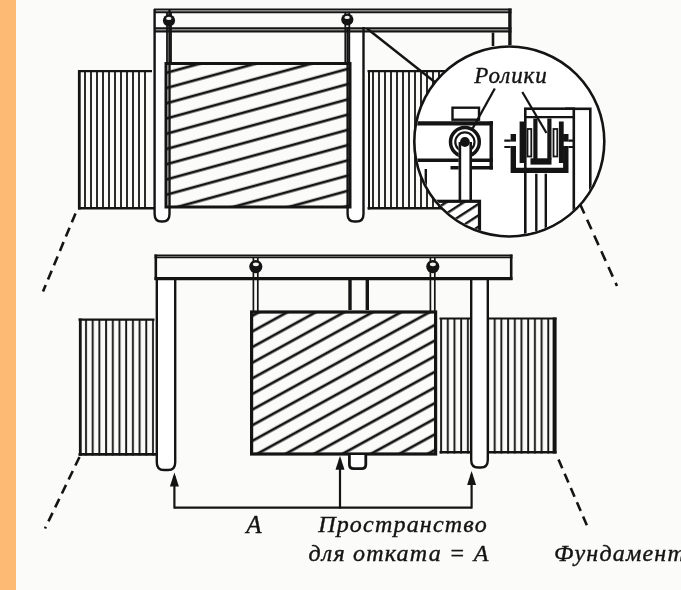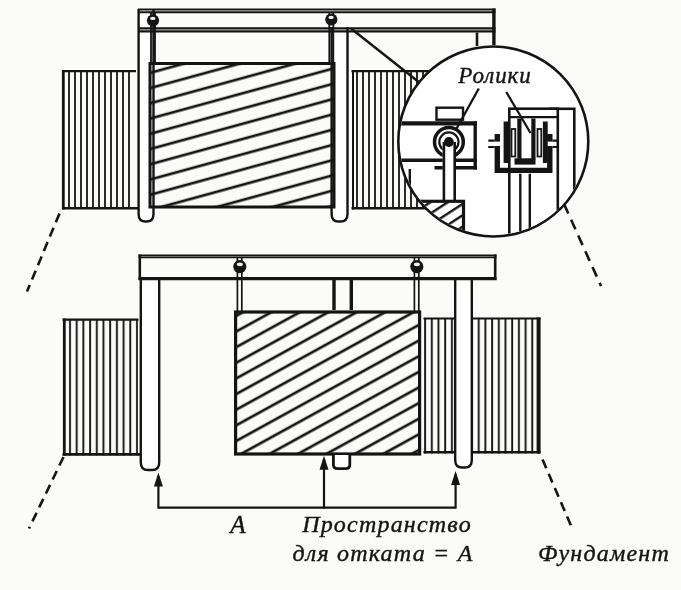--- a/index.html
+++ b/index.html
@@ -1,16 +1,16 @@
 <!DOCTYPE html>
 <html><head>
 <meta charset="utf-8">
 <style>
   html,body{margin:0;padding:0;background:#fff;}
-  #wrap{width:551px;height:590px;position:relative;background:#fdba74;}
+  #wrap{width:551px;height:590px;position:relative;background:#fdba74;padding-left:16px;}
   svg{display:block;filter:blur(0.45px);}
   text{font-family:"Liberation Serif",serif;font-style:italic;fill:#141414;stroke:#141414;stroke-width:0.4px;}
 </style>
 </head>
 <body>
 <div id="wrap">
 <svg width="681" height="590" viewBox="0 0 681 590">
 <defs>
   <pattern id="hatch1" patternUnits="userSpaceOnUse" width="20" height="14.7" patternTransform="rotate(-15.3)">
     <line x1="0" y1="7" x2="20" y2="7" stroke="#141414" stroke-width="2.7"></line>

